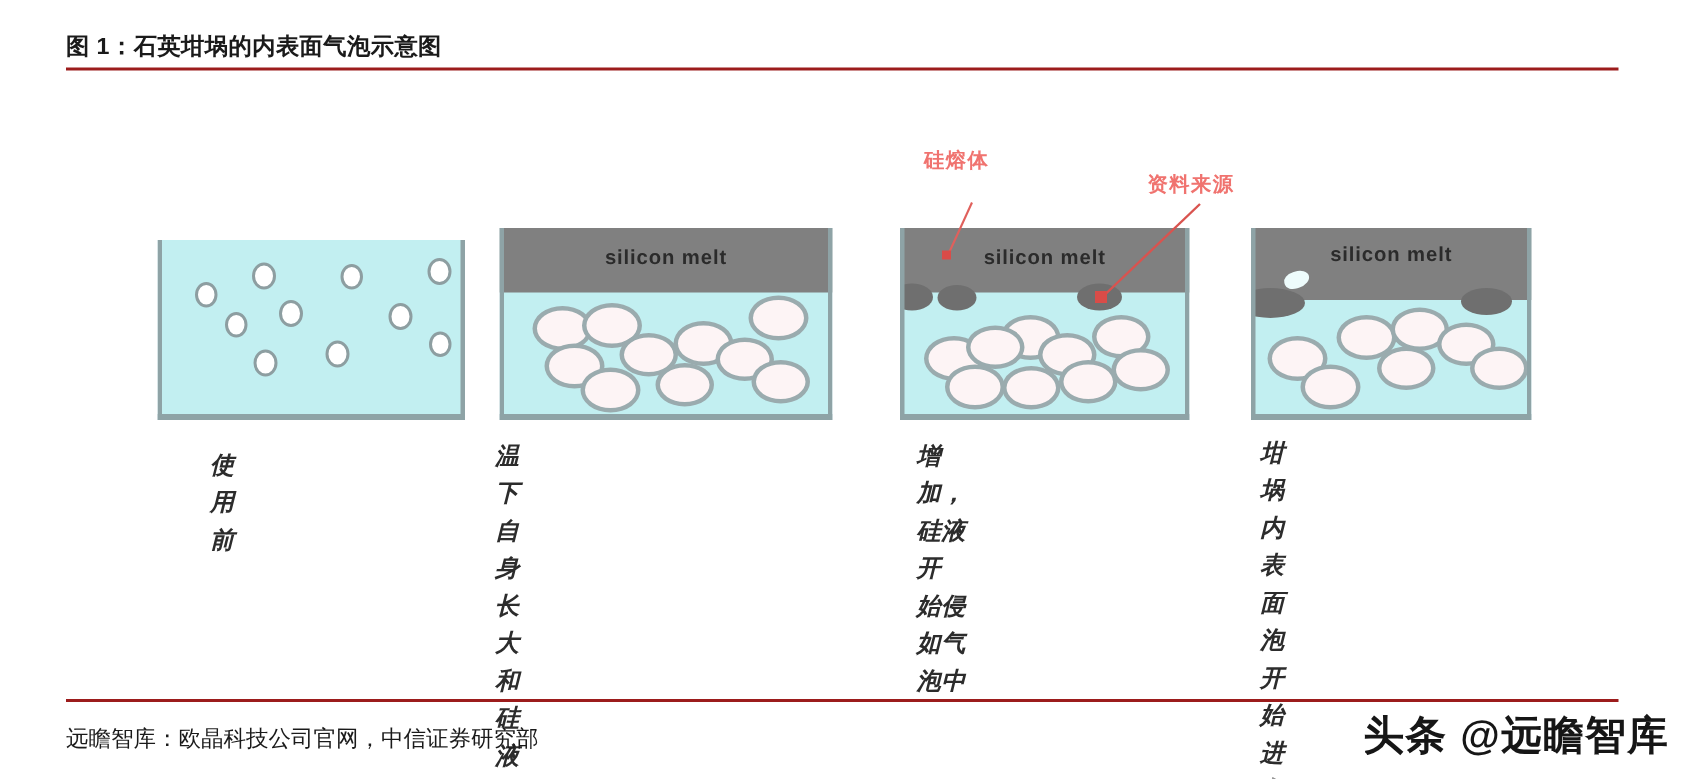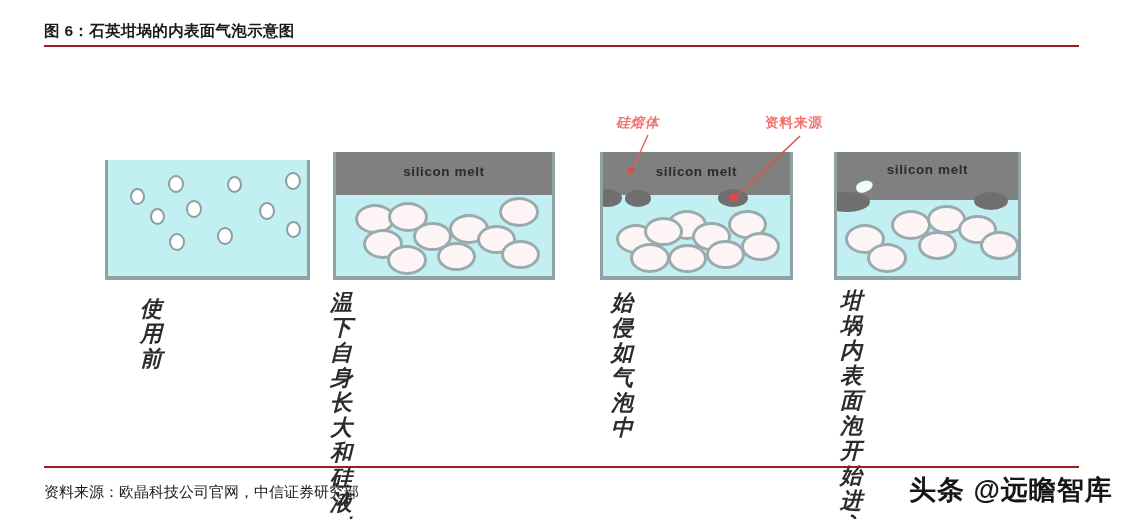--- a/index.html
+++ b/index.html
@@ -144,25 +144,25 @@
   .melt-particle {
     position: absolute;
     background: #eefcfc;
     border-radius: 48% 52% 55% 45%;
     transform: rotate(-18deg);
   }
 
   
   .caption {
     position: absolute;
-    font-family: Liberation Mono, monospace;
+    font-family: Liberation Serif, serif;
     font-style: italic;
     font-weight: bold;
     color: #2c2c2c;
-    font-size: 22px;
+    font-size: 16px;
     line-height: 25px;
     letter-spacing: 0.5px;
   }
 
   
   .annot-label {
     position: absolute;
     font-size: 13.5px;
     font-weight: bold;
     color: #f0736f;
@@ -173,21 +173,21 @@
     position: absolute;
     left: 0; top: 0;
     width: 1123px;
     height: 410px;
     pointer-events: none;
   }
 </style>
 </head>
 <body>
 
-<div id="figure-title">图 6：石英坩埚的内表面气泡示意图</div>
+<div id="figure-title">图 1：石英坩埚的内表面气泡示意图</div>
 <div id="header-rule"></div>
 
 <div id="diagram">
 
   <div class="panel">
     <div class="vessel" style="left:105px; top:108px; width:205px; height:120px;">
       <div class="vessel-fill"></div>
       <div class="bubble-small" style="left:25px; top:28px; width:11px; height:13px;"></div>
       <div class="bubble-small" style="left:63px; top:15px; width:12px; height:14px;"></div>
       <div class="bubble-small" style="left:122px; top:16px; width:11px; height:13px;"></div>
@@ -247,20 +247,21 @@
       <div class="bubble-big" style="left:128px; top:58px; width:33px; height:23px;"></div>
       <div class="bubble-big" style="left:30px; top:91px; width:34px; height:24px;"></div>
       <div class="bubble-big" style="left:68px; top:92px; width:33px; height:23px;"></div>
       <div class="bubble-big" style="left:106px; top:88px; width:33px; height:23px;"></div>
       <div class="bubble-big" style="left:141px; top:80px; width:33px; height:23px;"></div>
       <div class="vessel-wall-left"></div>
       <div class="vessel-wall-right"></div>
       <div class="vessel-wall-bottom"></div>
     </div>
     <div class="caption" style="left:611px; top:240px;">
+      <div>增加，硅液开</div>
       <div>始侵如气泡中</div>
     </div>
   </div>
 
   <div class="panel">
     <div class="vessel" style="left:834px; top:100px; width:187px; height:128px;">
       <div class="vessel-fill"></div>
       <div class="melt-band" style="left:0; top:0; width:100%; height:48px;">
         <div class="melt-label" style="top:10px;">silicon melt</div>
       </div>
@@ -285,20 +286,20 @@
     </div>
   </div>
 
   <svg id="annot-svg">
     <line x1="648" y1="83" x2="632" y2="118" stroke="#e0605c" stroke-width="1.4"></line>
     <rect x="628" y="115" width="6" height="6" fill="#d94c48"></rect>
     <line x1="800" y1="84" x2="736" y2="145" stroke="#d9534f" stroke-width="1.6"></line>
     <rect x="730" y="142" width="8" height="8" fill="#d94c48"></rect>
   </svg>
 
-  <div class="annot-label" style="left:616px; top:62px;font-style:italic;">硅熔体</div>
+  <div class="annot-label" style="left:616px; top:46px;">硅熔体</div>
   <div class="annot-label" style="left:765px; top:62px;">资料来源</div>
 
 </div>
 
 <div id="footer-rule"></div>
-<div id="source-note">资料来源：欧晶科技公司官网，中信证券研究部</div>
+<div id="source-note">远瞻智库：欧晶科技公司官网，中信证券研究部</div>
 <div id="watermark">头条 @远瞻智库</div>
 
 </body></html>

